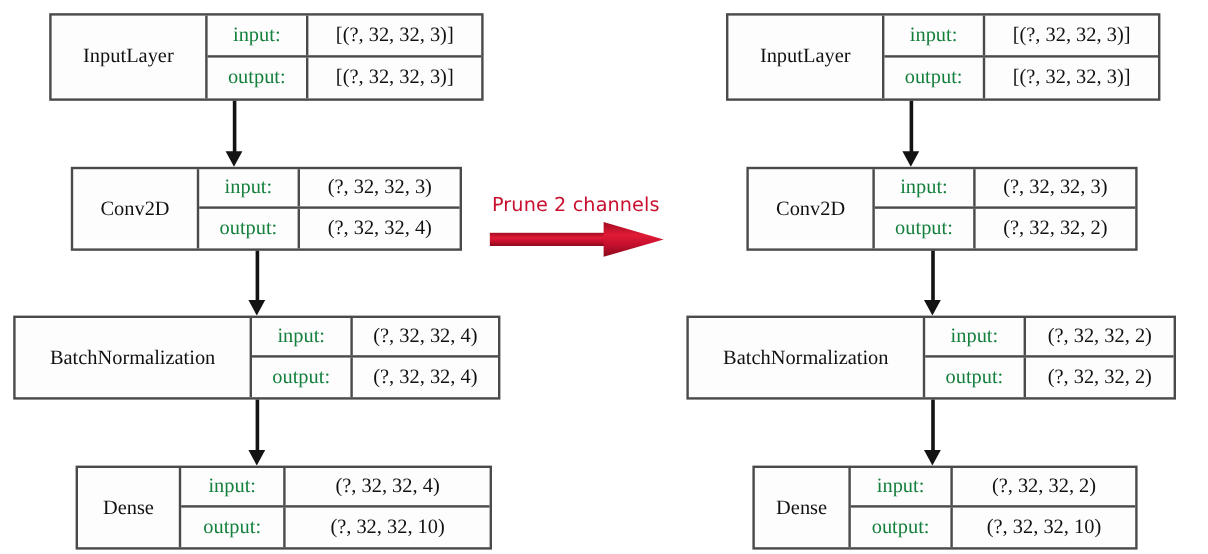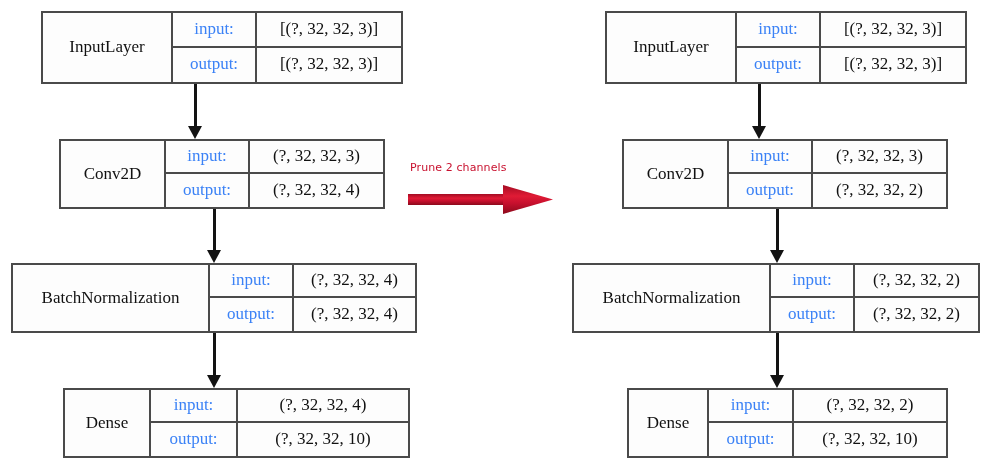--- a/index.html
+++ b/index.html
@@ -59,21 +59,21 @@
     border-bottom: 2px solid #4a4a4a;
   }
   .node .io-key {
     display: flex;
     align-items: center;
     justify-content: center;
     box-sizing: border-box;
     border-right: 2px solid #4a4a4a;
     white-space: nowrap;
     padding: 0 8px;
-    color: #3b82f6;
+    color: #15803d;
   }
   .node .io-val {
     display: flex;
     align-items: center;
     justify-content: center;
     box-sizing: border-box;
     flex: 1 1 auto;
     white-space: nowrap;
     padding: 0 8px;
     color: #111;
@@ -98,21 +98,21 @@
     height: 0;
     border-left: 7.5px solid transparent;
     border-right: 7.5px solid transparent;
     border-top: 13px solid #131313;
   }
 
   
   .prune-label {
     position: absolute;
     font-family: "DejaVu Sans", "Liberation Sans", sans-serif;
-    font-size: 11px;
+    font-size: 16px;
     font-weight: 400;
     white-space: nowrap;
     letter-spacing: 0.1px;
   }
   .prune-arrow {
     position: absolute;
   }
 </style>
 </head>
 <body>

